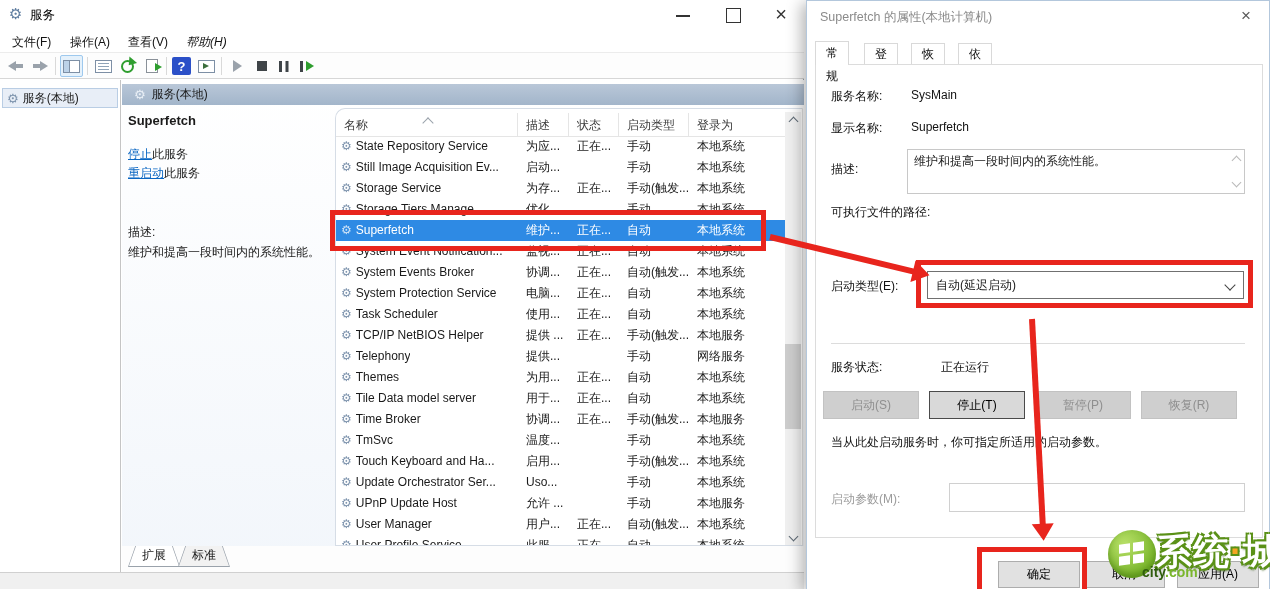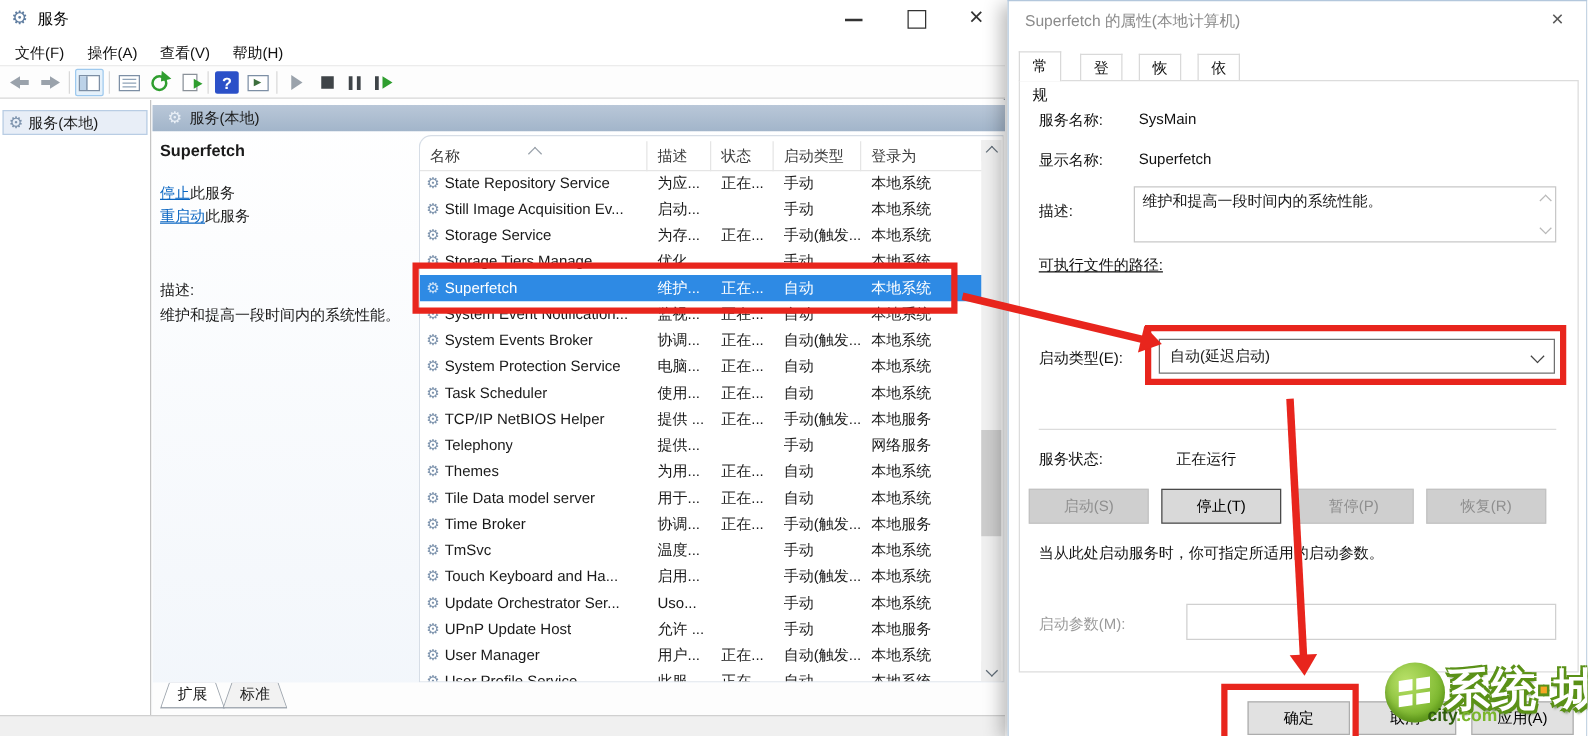--- a/index.html
+++ b/index.html
@@ -161,21 +161,21 @@
       <span class="app-title">服务</span>
       <span class="cap-btn cap-min" style="left:668px;"></span>
       <span class="cap-btn cap-max" style="left:718px;"></span>
       <span class="cap-btn cap-close" style="left:766px;"></span>
     </div>
 
     <div class="menubar abs">
       <span class="menu-item" style="left:6px;">文件(F)</span>
       <span class="menu-item" style="left:64px;">操作(A)</span>
       <span class="menu-item" style="left:122px;">查看(V)</span>
-      <span class="menu-item" style="left:180px;">帮助(H)</span>
+      <span class="menu-item" style="left:180px;font-style:italic;">帮助(H)</span>
     </div>
 
     <div class="toolbar abs">
       <span class="tb" style="left:4px;">
           <span class="arrow-ic arrow-left"></span>
         </span>
       <span class="tb" style="left:28px;">
           <span class="arrow-ic arrow-right"></span>
         </span>
       <span class="tb-sep" style="left:55px;"></span>
@@ -506,21 +506,21 @@
     <span class="fld-label" style="left:24px; top:119px;">显示名称:</span>
     <span class="fld-value" style="left:104px; top:119px;">Superfetch</span>
 
     <span class="fld-label" style="left:24px; top:160px;">描述:</span>
     <div class="desc-box">
       <span>维护和提高一段时间内的系统性能。</span>
       <span class="mini up"></span>
       <span class="mini dn"></span>
     </div>
 
-    <span class="fld-label" style="left:24px; top:203px;text-decoration:underline;">可执行文件的路径:</span>
+    <span class="fld-label" style="left:24px; top:203px;">可执行文件的路径:</span>
 
     <span class="fld-label" style="left:24px; top:277px;">启动类型(E):</span>
     <div class="dropdown">
       <span>自动(延迟启动)</span>
       <span class="dd-chev"></span>
     </div>
 
     <div class="hsep"></div>
 
     <span class="fld-label" style="left:24px; top:358px;">服务状态:</span>

